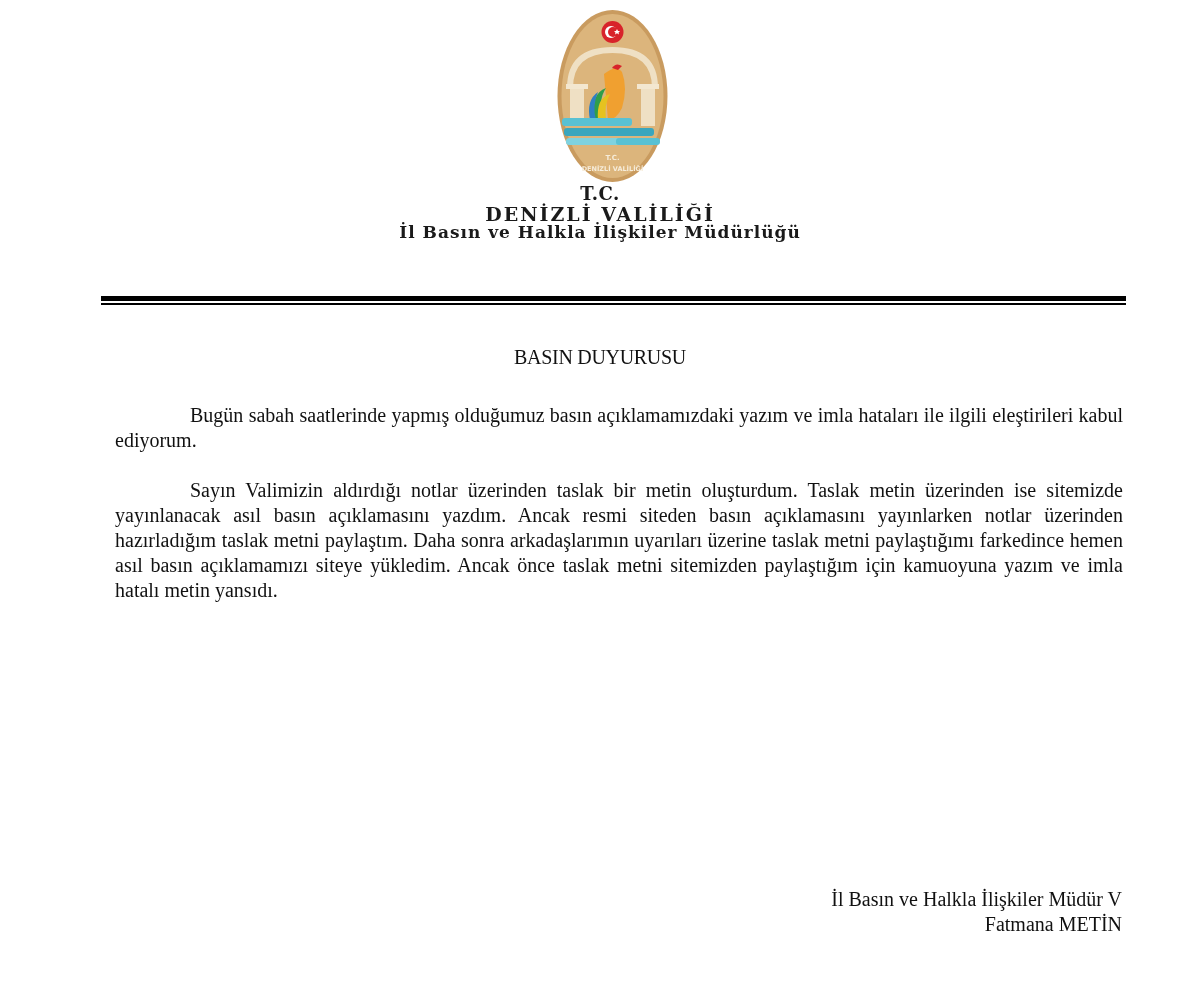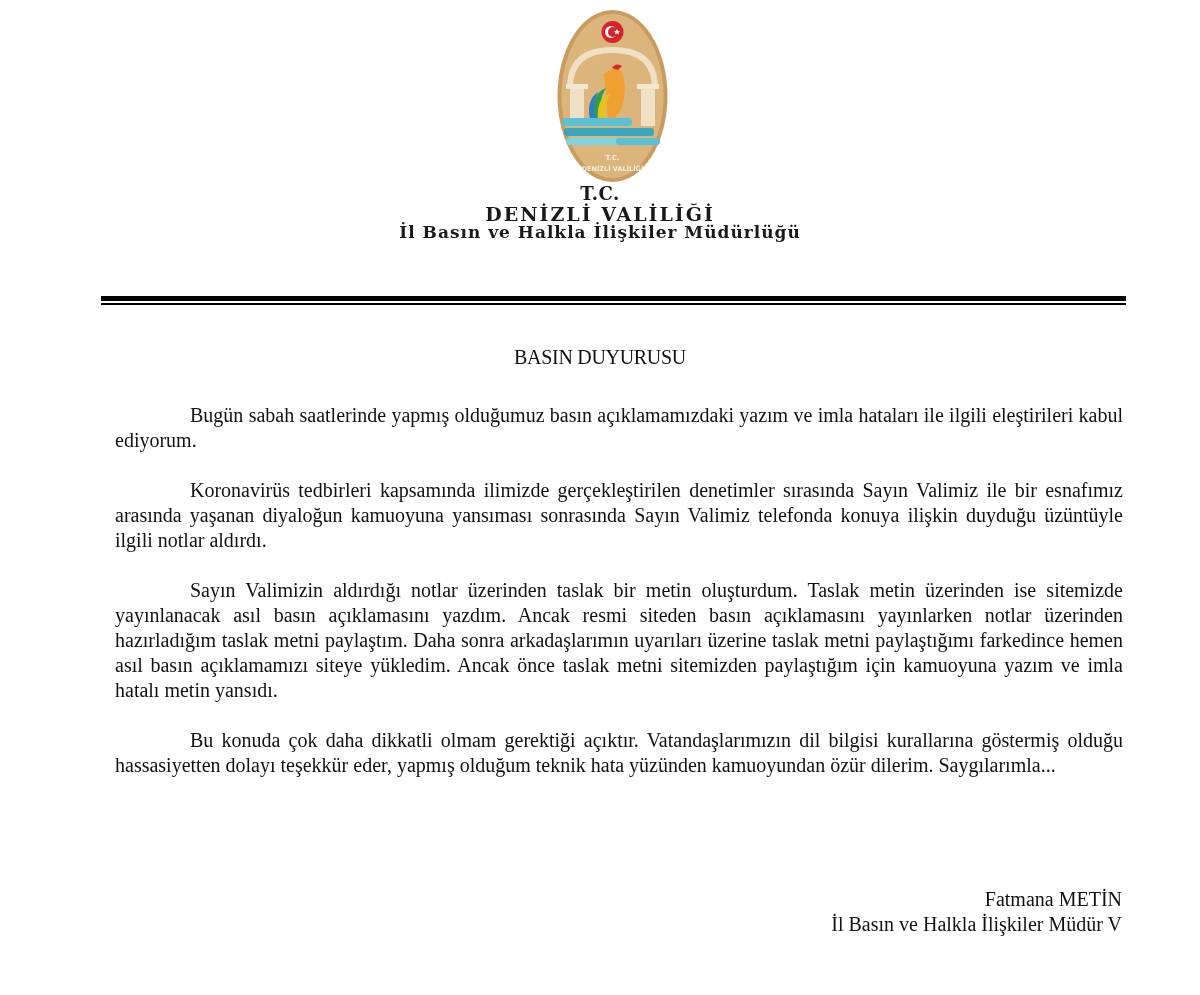--- a/index.html
+++ b/index.html
@@ -50,21 +50,19 @@
 <div class="hdr hdr-gov">DENİZLİ VALİLİĞİ</div>
 <div class="hdr hdr-dept">İl Basın ve Halkla İlişkiler Müdürlüğü</div>
 
 <div class="rule-thick"></div>
 <div class="rule-thin"></div>
 
 <div class="title">BASIN DUYURUSU</div>
 
 <div class="body">
   <p>Bugün sabah saatlerinde yapmış olduğumuz basın açıklamamızdaki yazım ve imla hataları ile ilgili eleştirileri kabul ediyorum.</p>
-  <p>Koronavirüs tedbirleri kapsamında ilimizde gerçekleştirilen denetimler sırasında Sayın Valimiz ile bir esnafımız arasında yaşanan diyaloğun kamuoyuna yansıması sonrasında Sayın Valimiz telefonda konuya ilişkin duyduğu üzüntüyle ilgili notlar aldırdı.</p>
   <p>Sayın Valimizin aldırdığı notlar üzerinden taslak bir metin oluşturdum. Taslak metin üzerinden ise sitemizde yayınlanacak asıl basın açıklamasını yazdım. Ancak resmi siteden basın açıklamasını yayınlarken notlar üzerinden hazırladığım taslak metni paylaştım. Daha sonra arkadaşlarımın uyarıları üzerine taslak metni paylaştığımı farkedince hemen asıl basın açıklamamızı siteye yükledim. Ancak önce taslak metni sitemizden paylaştığım için kamuoyuna yazım ve imla hatalı metin yansıdı.</p>
-  <p>Bu konuda çok daha dikkatli olmam gerektiği açıktır. Vatandaşlarımızın dil bilgisi kurallarına göstermiş olduğu hassasiyetten dolayı teşekkür eder, yapmış olduğum teknik hata yüzünden kamuoyundan özür dilerim. Saygılarımla...</p>
 </div>
 
 <div class="sig">
+  <div>İl Basın ve Halkla İlişkiler Müdür V</div>
   <div>Fatmana METİN</div>
-  <div>İl Basın ve Halkla İlişkiler Müdür V</div>
 </div>
 
 </body></html>

